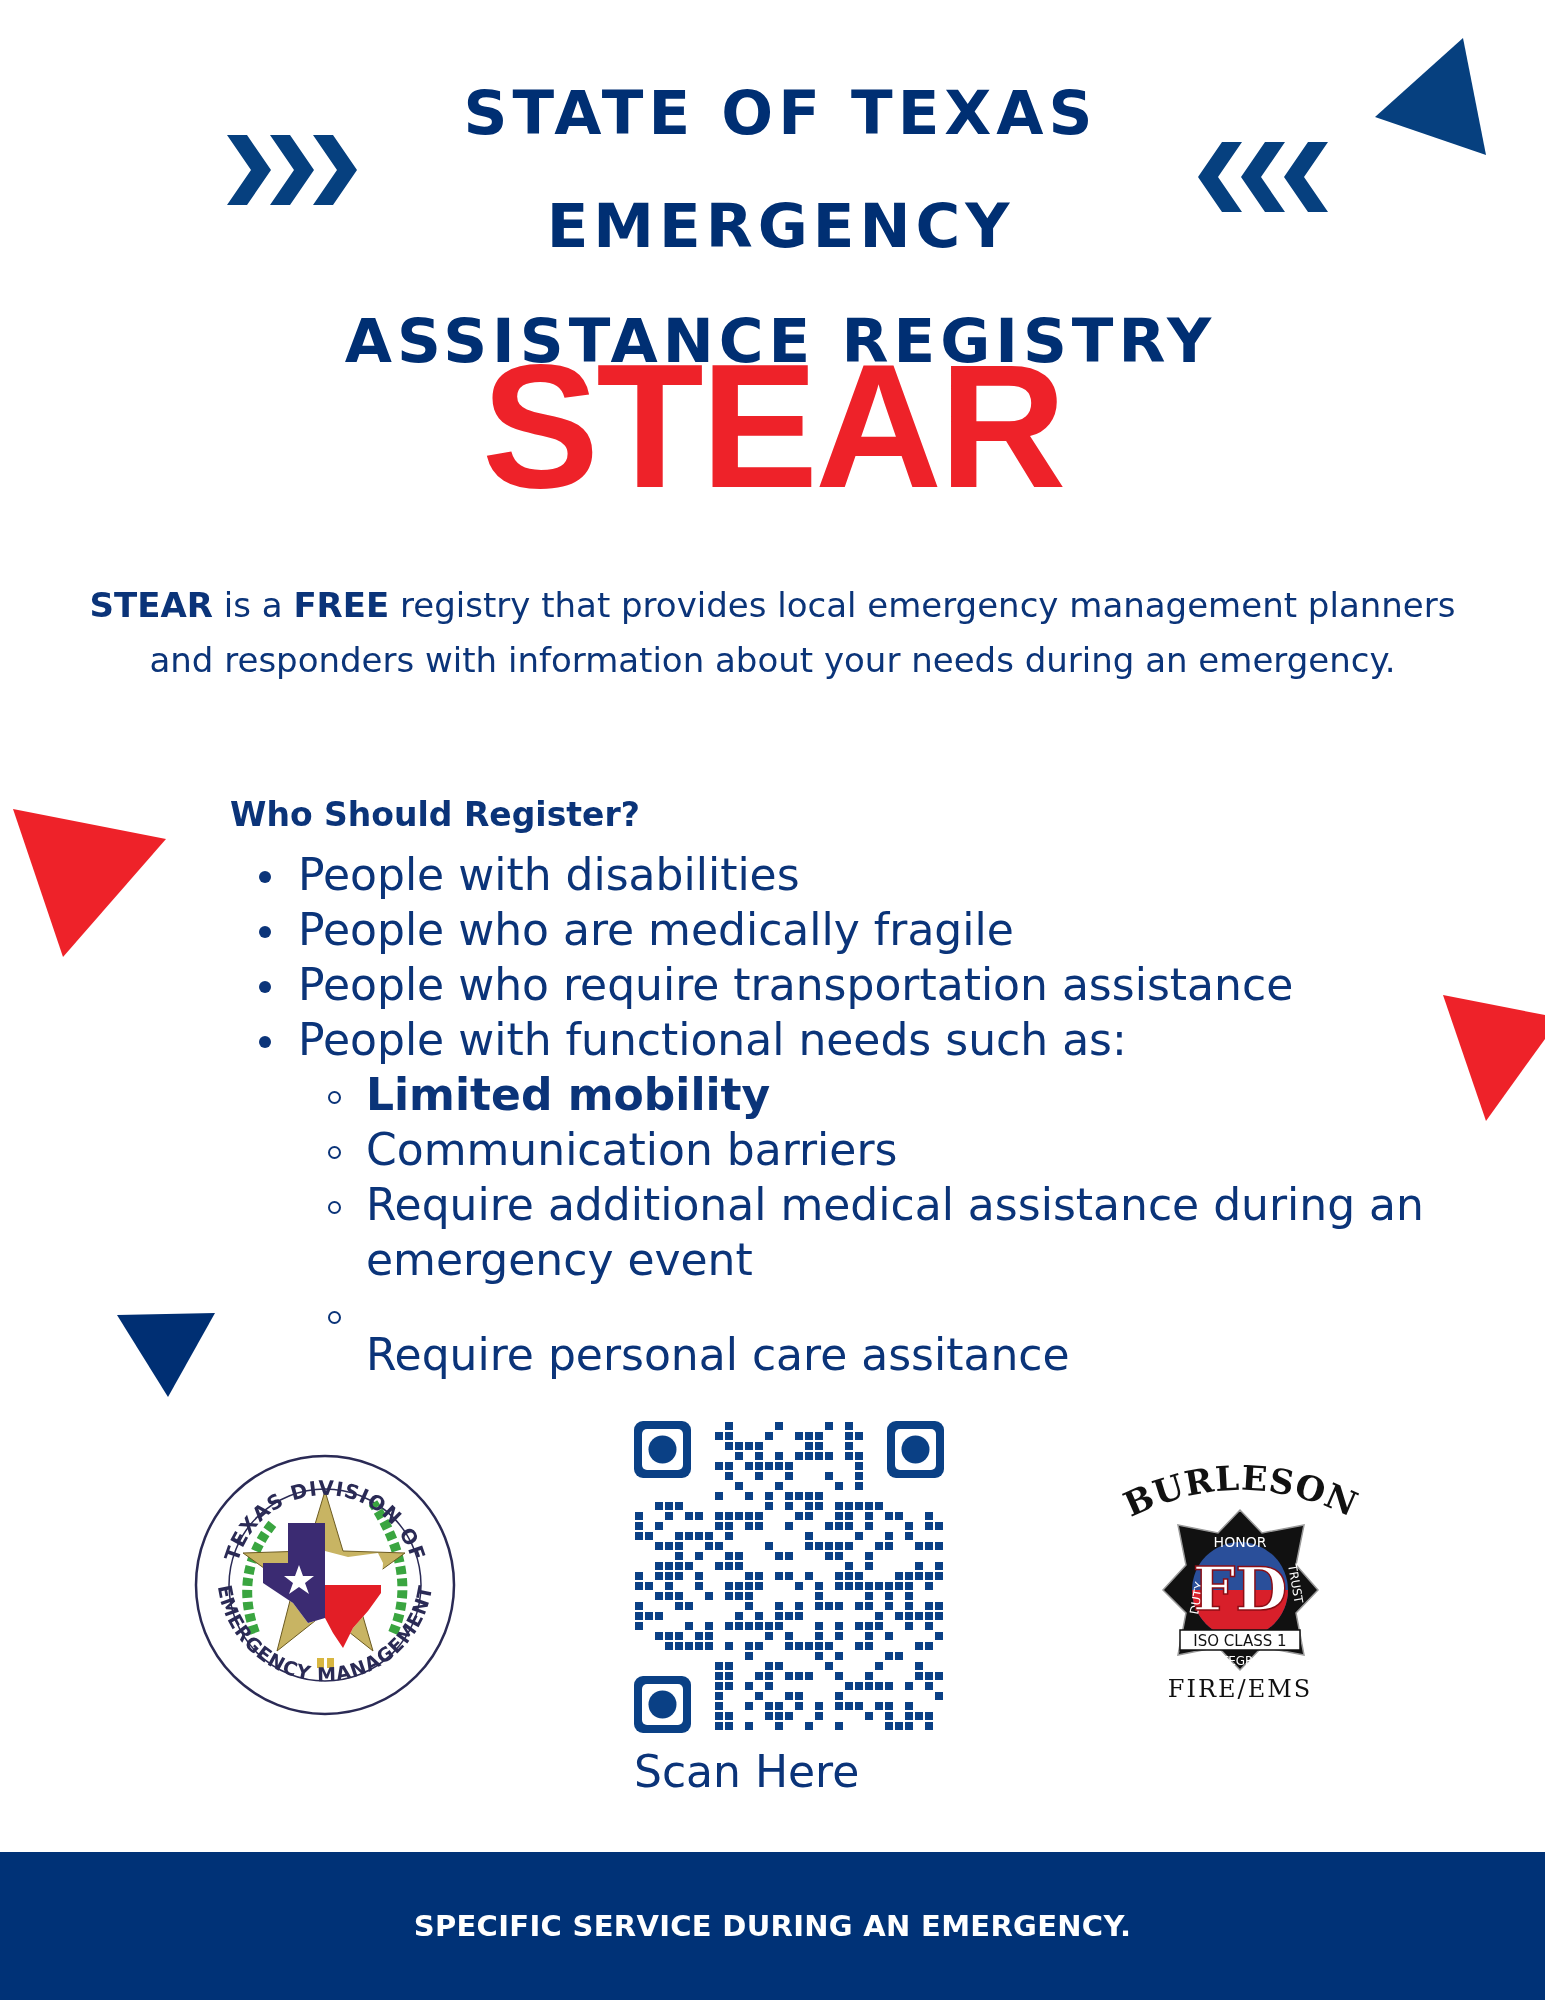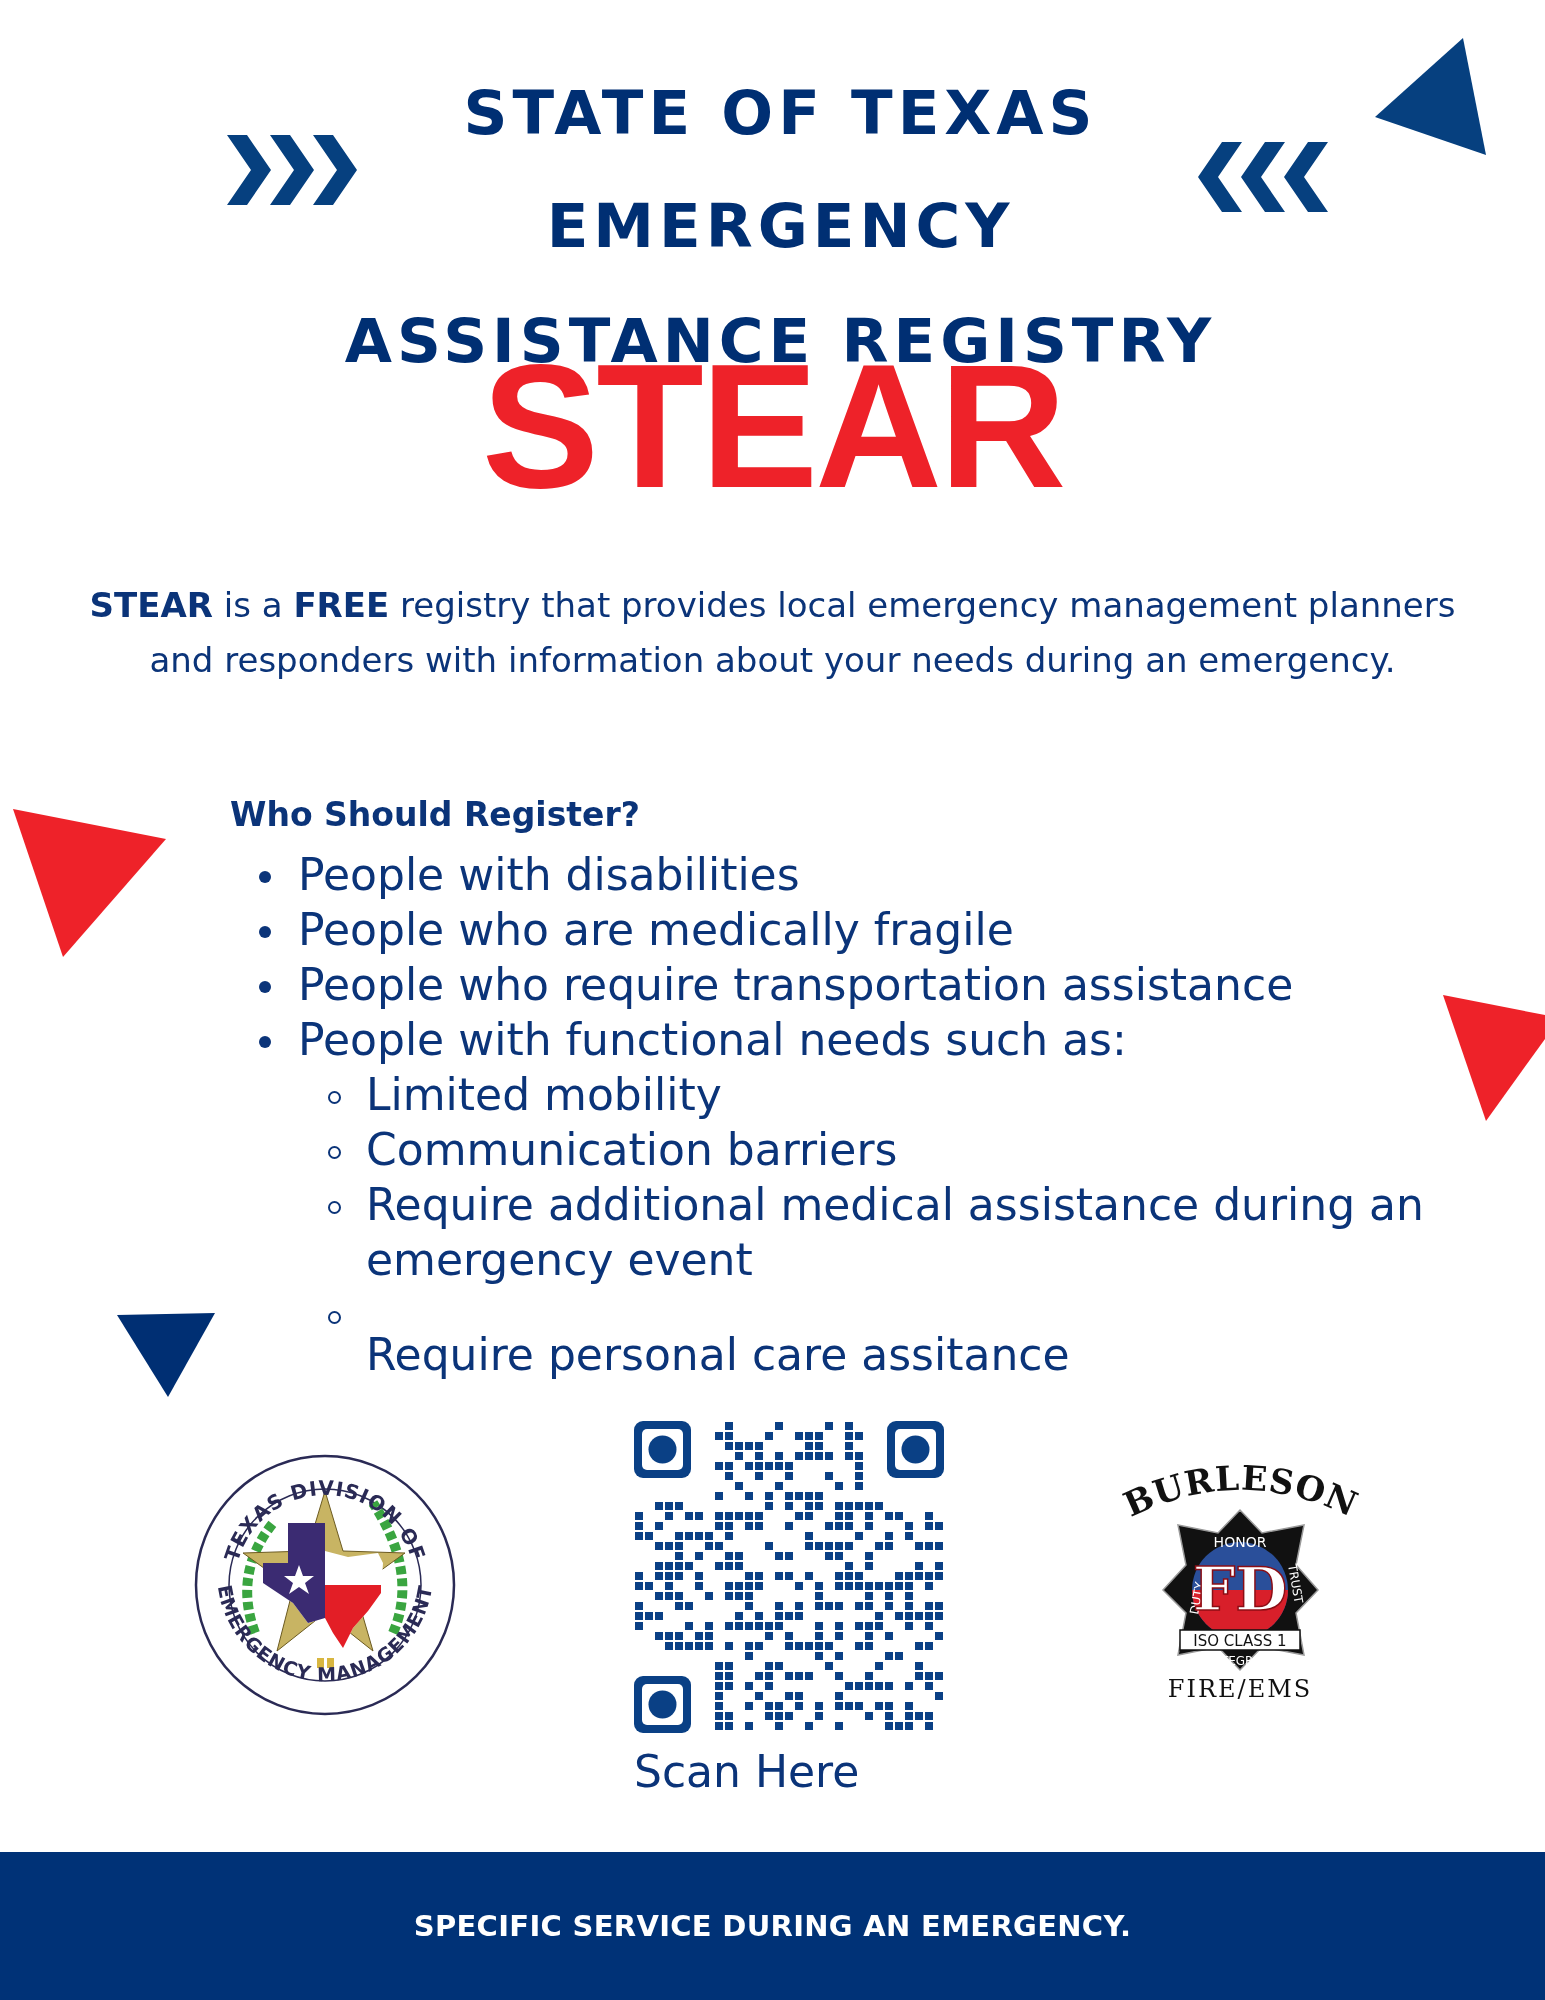--- a/index.html
+++ b/index.html
@@ -100,21 +100,21 @@
   <span class="dot" style="left:259px;top:926px;"></span>
   <span class="li" style="left:298px;top:908px;">People who are medically fragile</span>
 
   <span class="dot" style="left:259px;top:981px;"></span>
   <span class="li" style="left:298px;top:963px;">People who require transportation assistance</span>
 
   <span class="dot" style="left:259px;top:1036px;"></span>
   <span class="li" style="left:298px;top:1018px;">People with functional needs such as:</span>
 
   <span class="ring" style="left:328px;top:1091px;"></span>
-  <span class="li" style="left:366px;top:1073px;">Limited mobility</span>
+  <span class="li" style="left:366px;top:1073px;font-weight:bold;">Limited mobility</span>
 
   <span class="ring" style="left:328px;top:1146px;"></span>
   <span class="li" style="left:366px;top:1128px;">Communication barriers</span>
 
   <span class="ring" style="left:328px;top:1201px;"></span>
   <span class="li" style="left:366px;top:1183px;">Require additional medical assistance during an</span>
   <span class="li" style="left:366px;top:1238px;">emergency event</span>
 
   <span class="ring" style="left:328px;top:1311px;"></span>
   <span class="li" style="left:366px;top:1293px;margin-top:40px;">Require personal care assitance</span>

